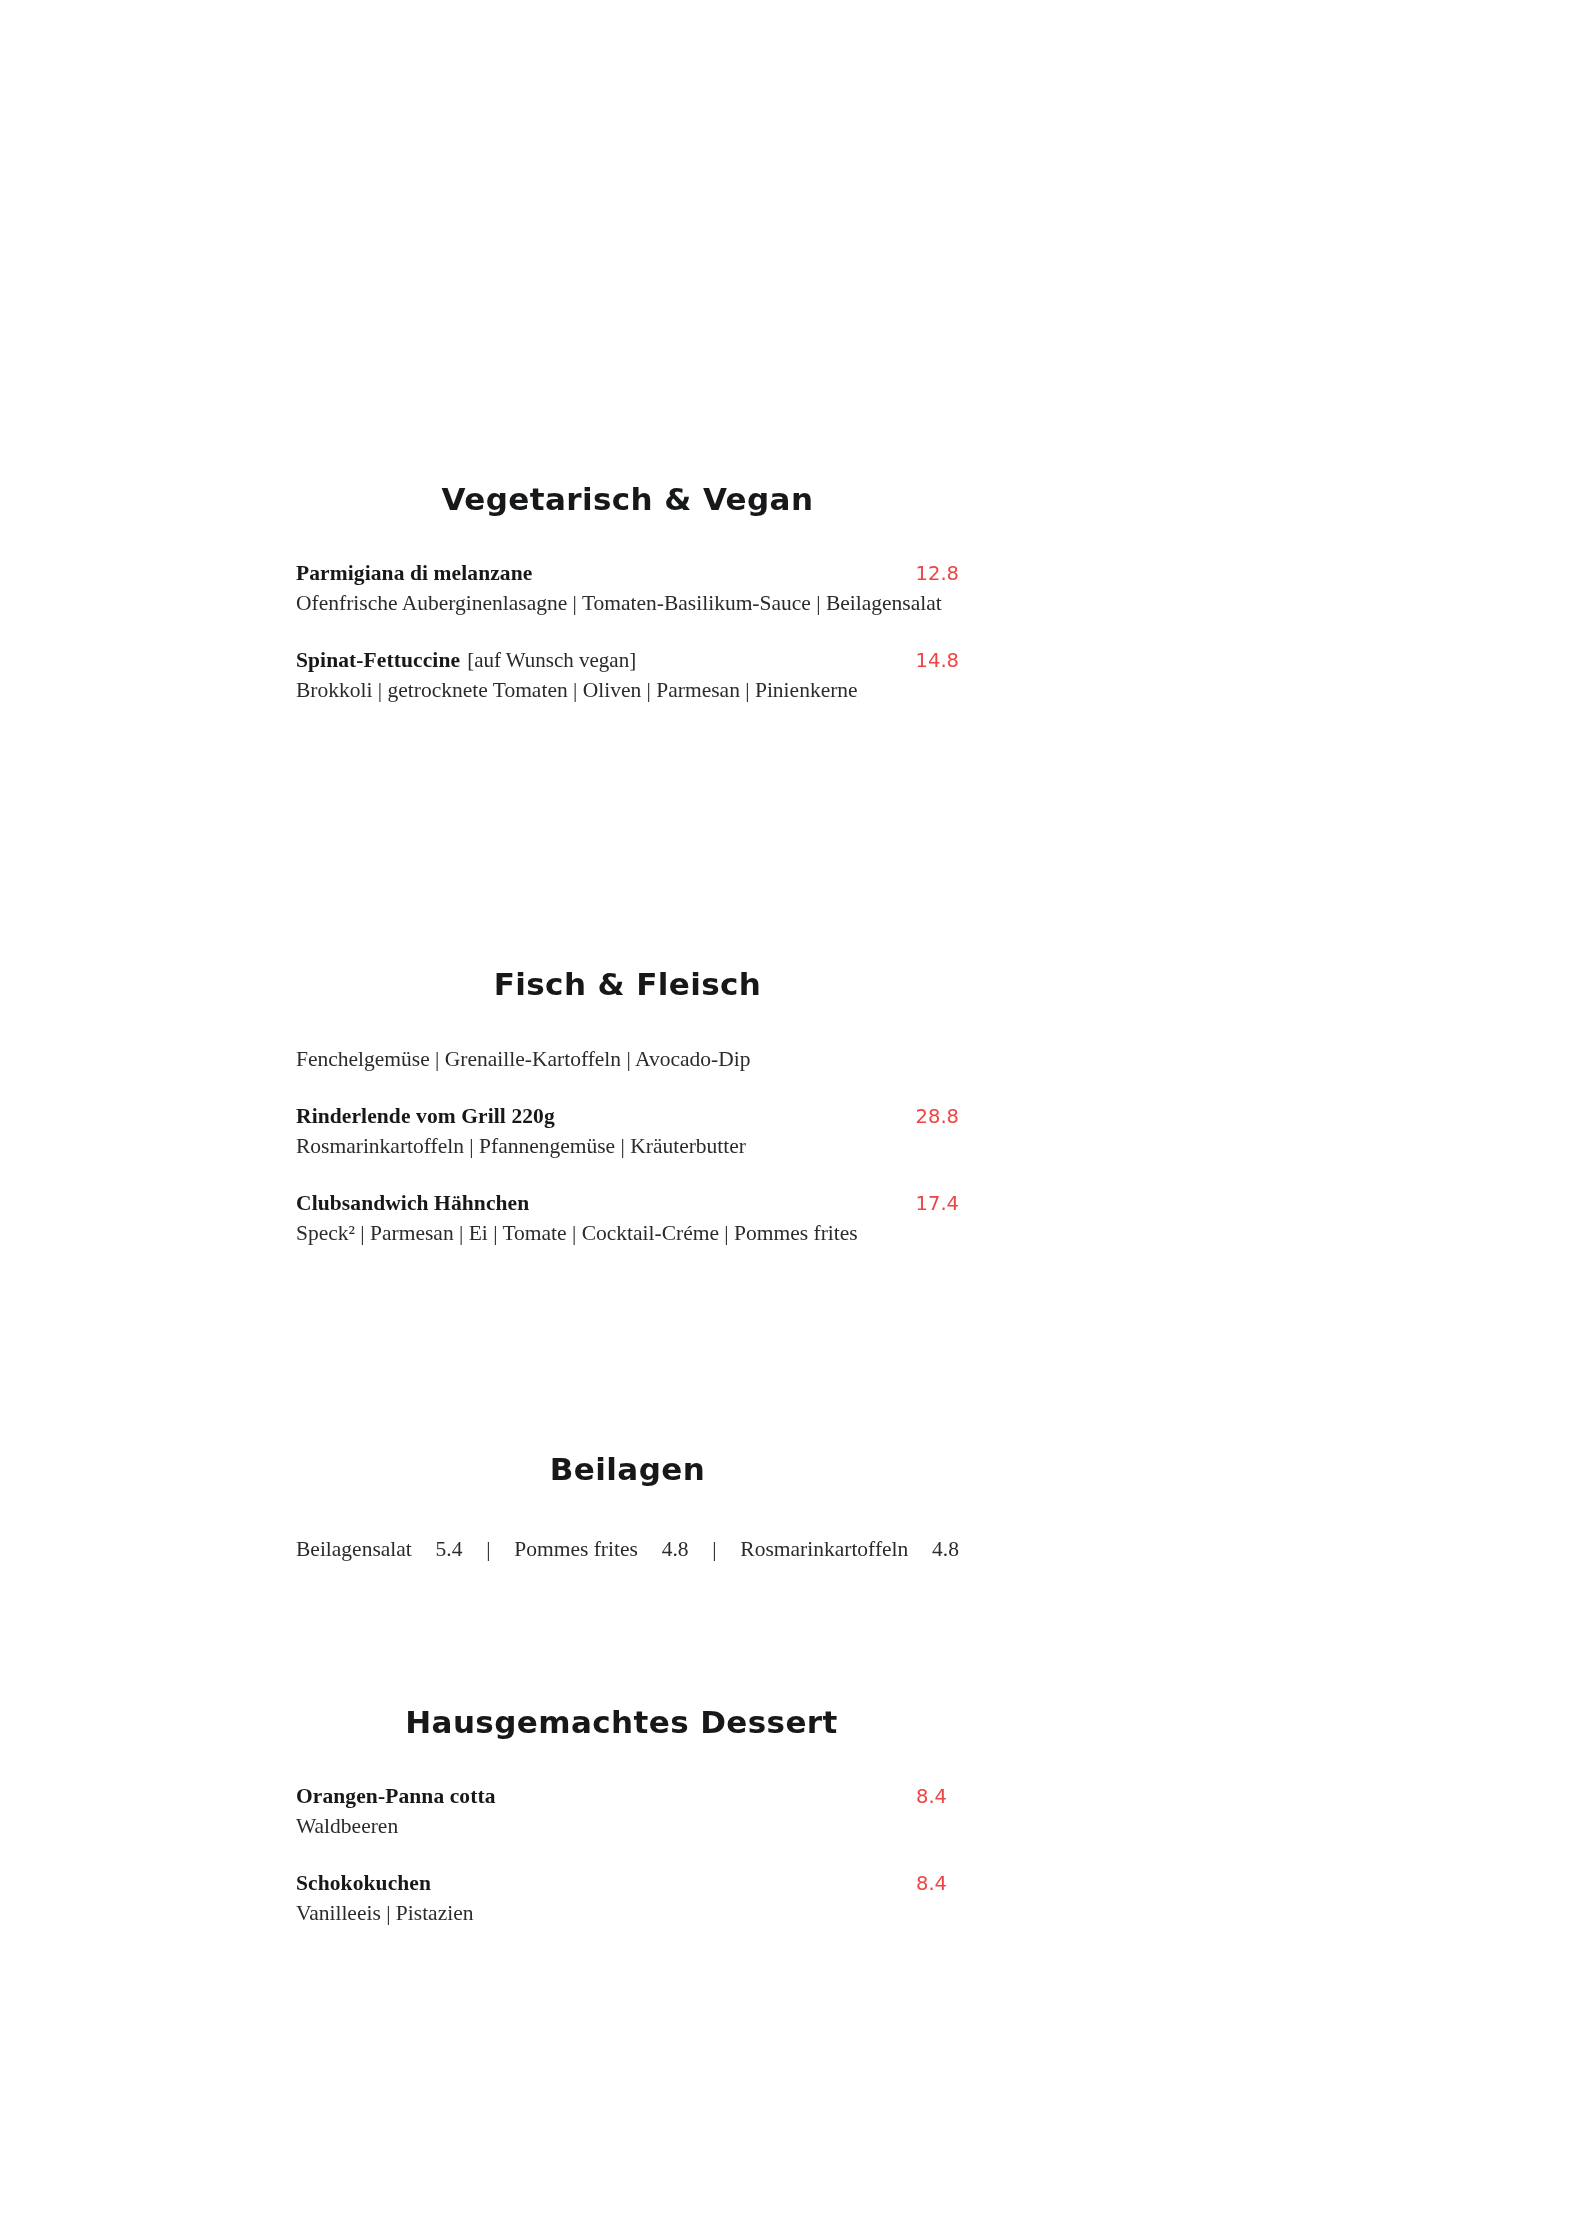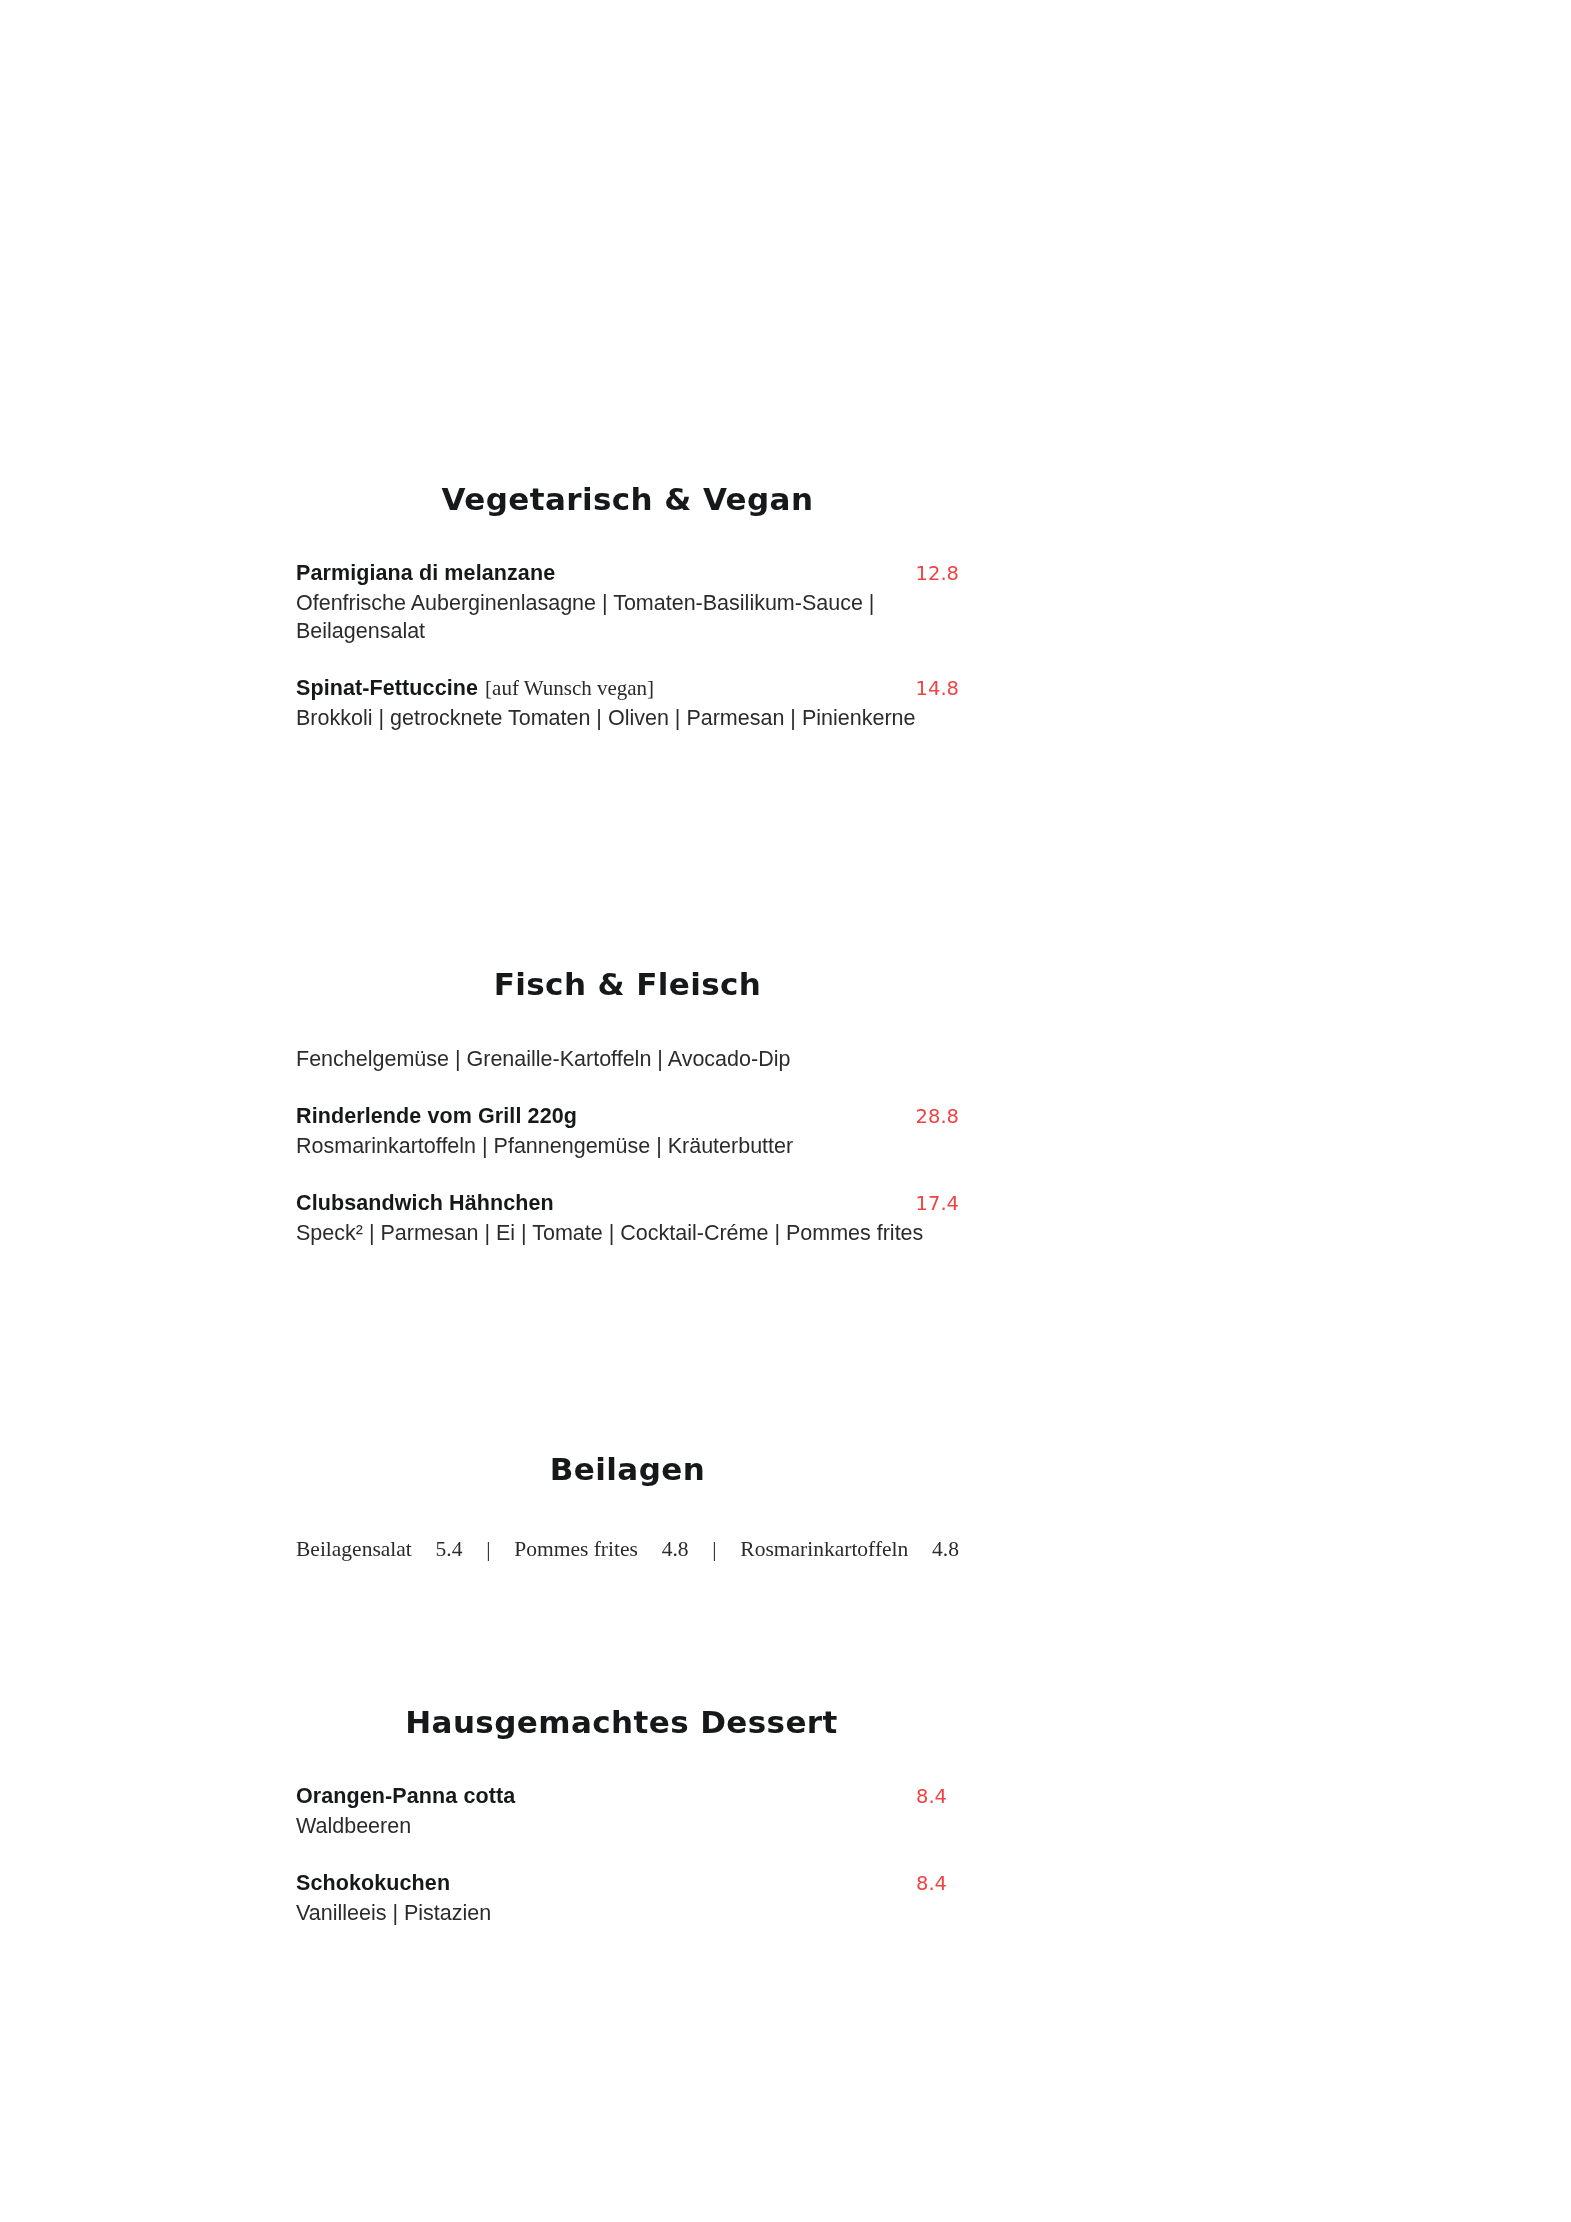--- a/index.html
+++ b/index.html
@@ -43,21 +43,21 @@
     margin-bottom: 30px;
   }
   .item:last-child { margin-bottom: 0; }
 
   .item-line {
     display: flex;
     align-items: baseline;
     justify-content: space-between;
   }
   .item-name {
-    font-family: Liberation Sans, sans-serif;
+    font-family: Liberation Serif, serif;
     font-weight: bold;
     font-size: 21.5px;
     letter-spacing: 0.1px;
     color: #17181a;
     white-space: nowrap;
   }
   .item-note {
     font-family: "Liberation Serif", serif;
     font-weight: normal;
     font-size: 21px;
@@ -66,21 +66,21 @@
   }
   .item-price {
     font-family: "DejaVu Sans", sans-serif;
     font-size: 19.5px;
     color: #ef4444;
     white-space: nowrap;
     padding-left: 20px;
     text-align: right;
   }
   .item-desc {
-    font-family: Liberation Sans, sans-serif;
+    font-family: Liberation Serif, serif;
     font-size: 21.5px;
     line-height: 1.3;
     color: #2b2b2b;
     margin-top: 4px;
   }
 
   
   .sides-row {
     display: flex;
     justify-content: space-between;

